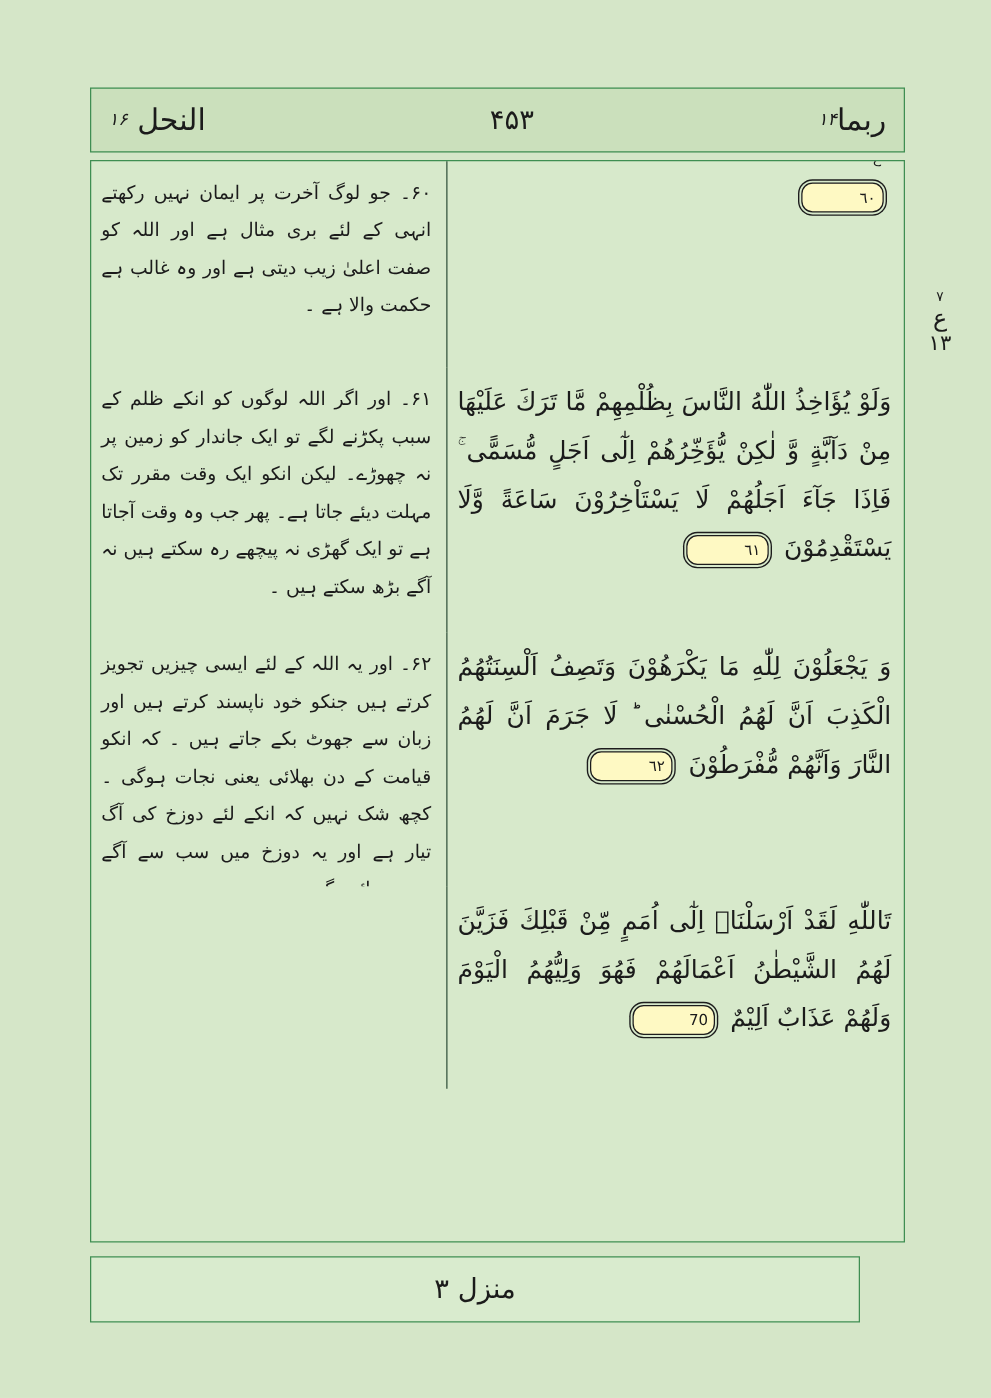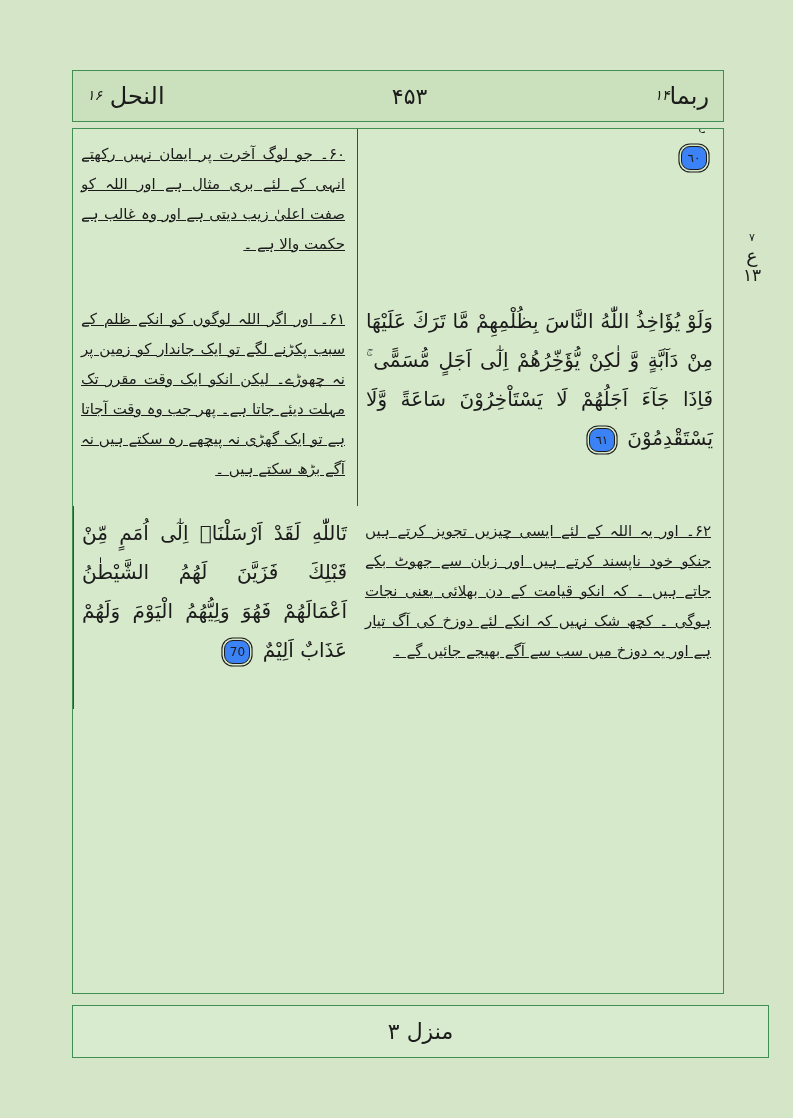--- a/index.html
+++ b/index.html
@@ -42,52 +42,52 @@
     padding:8px 10px 0 8px;
     font-size:20px;line-height:39px;
     text-align:justify;text-align-last:right;
     direction:rtl;
   }
   .urdu-cell{
     padding:10px 12px 0 8px;
     font-size:15px;line-height:30px;
     text-align:justify;text-align-last:right;
     direction:rtl;
-    text-decoration:underline;
   }
 
   
   .medallion-wrap{position:relative;display:inline-block;margin-right:6px;}
   .medallion{
     display:inline-flex;align-items:center;justify-content:center;
     width:24px;height:22px;
     font-size:12px;line-height:1;
     border:1.3px solid #1c1c1c;border-radius:9px;
     box-shadow:0 0 0 1.5px #d7e9cb,0 0 0 2.6px #1c1c1c;
-    background:#3b82f6;
+    background:#fef9c3;
     vertical-align:middle;
+    padding-left:40px;
   }
   .ruku-end{
     position:absolute;top:-16px;right:2px;
     font-size:11px;line-height:1;
   }
 
   
   .margin-marker{
     position:absolute;left:732px;top:232px;width:40px;
     display:flex;flex-direction:column;align-items:center;
     line-height:1.15;
   }
   .margin-marker .mm-top{font-size:11px;}
   .margin-marker .mm-ain{font-size:19px;}
   .margin-marker .mm-bottom{font-size:17px;}
 
   
   .footer-box{
-    position:absolute;left:72px;top:1005px;width:697px;height:53px;
+    position:absolute;left:72px;top:1005px;width:616px;height:53px;
     background:#d9ebce;border:1.5px solid #3f8e52;
     box-sizing:border-box;
     display:flex;align-items:center;justify-content:center;
     font-size:22px;
   }
 </style>
 </head>
 <body>
 
 <div class="page">
@@ -113,20 +113,26 @@
     <div class="cell urdu-cell">۶۰۔ جو لوگ آخرت پر ایمان نہیں رکھتے انہی کے لئے بری مثال ہے اور اللہ کو صفت اعلیٰ زیب دیتی ہے اور وہ غالب ہے حکمت والا ہے ۔</div>
 
     <div class="cell arabic-cell">
       <span>وَلَوْ يُؤَاخِذُ اللّٰهُ النَّاسَ بِظُلْمِهِمْ مَّا تَرَكَ عَلَيْهَا مِنْ دَآبَّةٍ وَّ لٰكِنْ يُّؤَخِّرُهُمْ اِلٰٓى اَجَلٍ مُّسَمًّى ۚ فَاِذَا جَآءَ اَجَلُهُمْ لَا يَسْتَاْخِرُوْنَ سَاعَةً وَّلَا يَسْتَقْدِمُوْنَ</span>
       <span class="medallion-wrap">
         <span class="medallion">٦١</span>
       </span>
     </div>
     <div class="cell urdu-cell">۶۱۔ اور اگر اللہ لوگوں کو انکے ظلم کے سبب پکڑنے لگے تو ایک جاندار کو زمین پر نہ چھوڑے۔ لیکن انکو ایک وقت مقرر تک مہلت دیئے جاتا ہے۔ پھر جب وہ وقت آجاتا ہے تو ایک گھڑی نہ پیچھے رہ سکتے ہیں نہ آگے بڑھ سکتے ہیں ۔</div>
 
+    <div class="cell arabic-cell">
+      <span>وَ يَجْعَلُوْنَ لِلّٰهِ مَا يَكْرَهُوْنَ وَتَصِفُ اَلْسِنَتُهُمُ الْكَذِبَ اَنَّ لَهُمُ الْحُسْنٰى ؕ لَا جَرَمَ اَنَّ لَهُمُ النَّارَ وَاَنَّهُمْ مُّفْرَطُوْنَ</span>
+      <span class="medallion-wrap">
+        <span class="medallion">٦٢</span>
+      </span>
+    </div>
     <div class="cell urdu-cell">۶۲۔ اور یہ اللہ کے لئے ایسی چیزیں تجویز کرتے ہیں جنکو خود ناپسند کرتے ہیں اور زبان سے جھوٹ بکے جاتے ہیں ۔ کہ انکو قیامت کے دن بھلائی یعنی نجات ہوگی ۔ کچھ شک نہیں کہ انکے لئے دوزخ کی آگ تیار ہے اور یہ دوزخ میں سب سے آگے بھیجے جائیں گے ۔</div>
 
     <div class="cell arabic-cell">
       <span>تَاللّٰهِ لَقَدْ اَرْسَلْنَاۤ اِلٰٓى اُمَمٍ مِّنْ قَبْلِكَ فَزَيَّنَ لَهُمُ الشَّيْطٰنُ اَعْمَالَهُمْ فَهُوَ وَلِيُّهُمُ الْيَوْمَ وَلَهُمْ عَذَابٌ اَلِيْمٌ</span>
       <span class="medallion-wrap">
         <span class="medallion">70</span>
       </span>
     </div>
 
 

